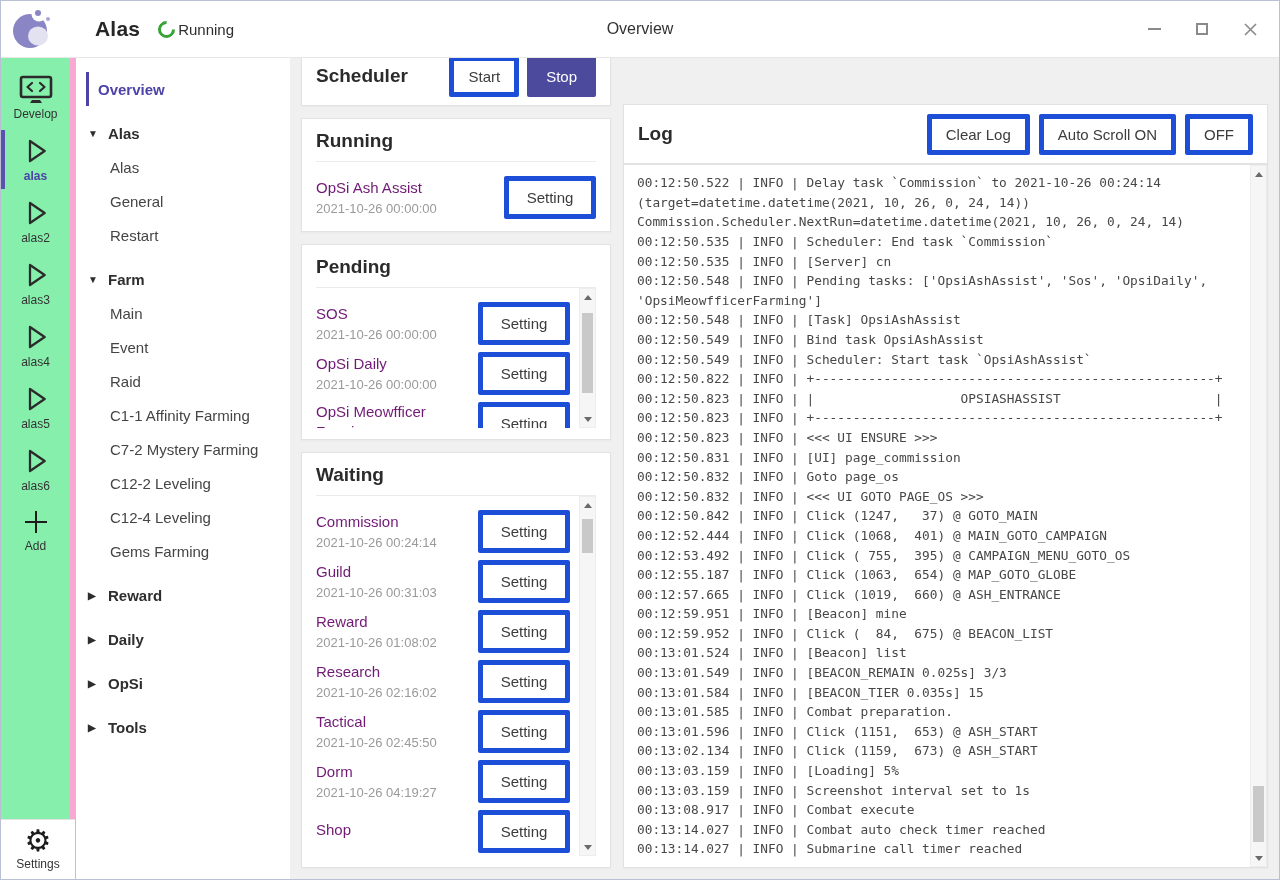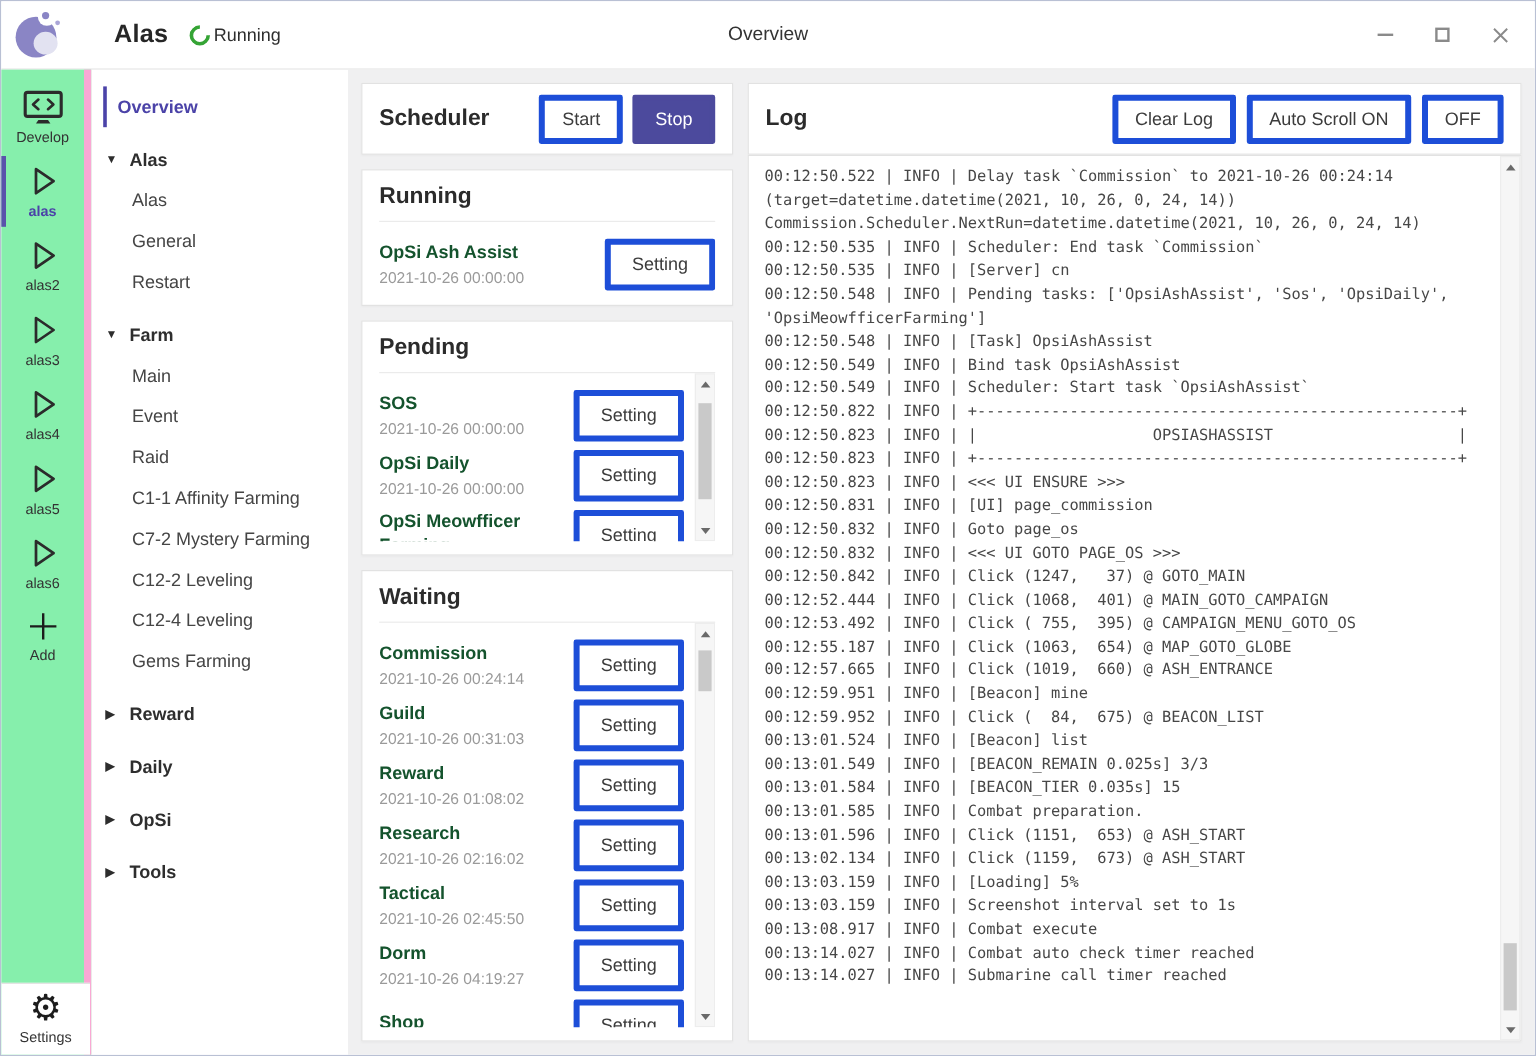--- a/index.html
+++ b/index.html
@@ -44,21 +44,21 @@
   .nav { width:214px; flex:0 0 214px; background:#fff; padding:14px 0 0 10px; overflow:hidden; }
   .nav-item { display:flex; align-items:center; height:34px; font-size:15px; color:#454545; cursor:pointer; padding-left:2px; }
   .nav-item .nav-arrow { display:inline-block; width:20px; font-size:10px; color:#2d2d2d; }
   .nav-item .nav-arrow:empty { display:none; }
   .nav-item.group { font-weight:700; color:#2e2e2e; margin-top:10px; }
   .nav-item.child { padding-left:24px; }
   .nav-item.single { font-weight:700; }
   .nav-item.active { color:#4b43a8; border-left:3px solid #4b43a8; padding-left:9px; margin-bottom:5px; }
 
   
-  .main { flex:1; background:#f0f0f1; padding:11px; display:flex; gap:12px; min-width:0; }
+  .main { flex:1; background:#f0f0f1; padding:11px; display:flex; gap:12px; min-width:0;align-items:flex-end; }
   .panel { background:#fff; border:1px solid #e2e2e2; box-shadow:0 1px 2px rgba(0,0,0,.03); }
 
   .col-left { width:310px; flex:0 0 310px; display:flex; flex-direction:column; gap:12px; }
   .col-right { flex:1; display:flex; flex-direction:column; min-width:0; }
 
   
   .sched-panel { height:60px; flex:0 0 60px; display:flex; align-items:center; padding:0 14px; }
   .panel-title { font-size:19px; font-weight:700; color:#2b2b2b; }
   .sched-panel .panel-title { flex:1; }
   .btn { font-family:inherit; font-size:15px; color:#3c3c3c; background:#fff; border:5px solid #1d4ed8;
@@ -68,21 +68,21 @@
 
   
   .task-panel { padding:11px 14px; display:flex; flex-direction:column; overflow:hidden; }
   .task-panel-header { border-bottom:1px solid #ebebeb; padding-bottom:9px; }
   .running-panel { height:114px; flex:0 0 114px; }
   .pending-panel { height:196px; flex:0 0 196px; }
   .waiting-panel { flex:1; min-height:0; }
   .task-list { position:relative; flex:1; overflow:hidden; padding-top:10px; }
   .task-row { display:flex; align-items:center; min-height:50px; }
   .task-info { flex:1; min-width:0; padding-right:8px; }
-  .task-name { font-size:15px; font-weight:700; color:#14532d; line-height:20px; }
+  .task-name { font-size:15px; font-weight:400; color:#701a75; line-height:20px; }
   .task-time { font-size:13px; color:#9a9a9a; margin-top:3px; line-height:15px; }
   .setting-btn { flex:0 0 auto; width:92px; padding:8px 0; text-align:center; }
   .with-scroll .task-row { padding-right:26px; }
 
   
   .sb { position:absolute; top:0; bottom:0; right:0; width:17px; background:#f6f6f6; border:1px solid #ededed; }
   .sb-btn { position:absolute; left:0; right:0; height:16px; display:flex; align-items:center; justify-content:center; cursor:pointer; }
   .sb-btn.up { top:0; } .sb-btn.down { bottom:0; }
   .tri-up { width:0; height:0; border-left:4px solid transparent; border-right:4px solid transparent; border-bottom:5px solid #6a6a6a; }
   .tri-down { width:0; height:0; border-left:4px solid transparent; border-right:4px solid transparent; border-top:5px solid #6a6a6a; }

